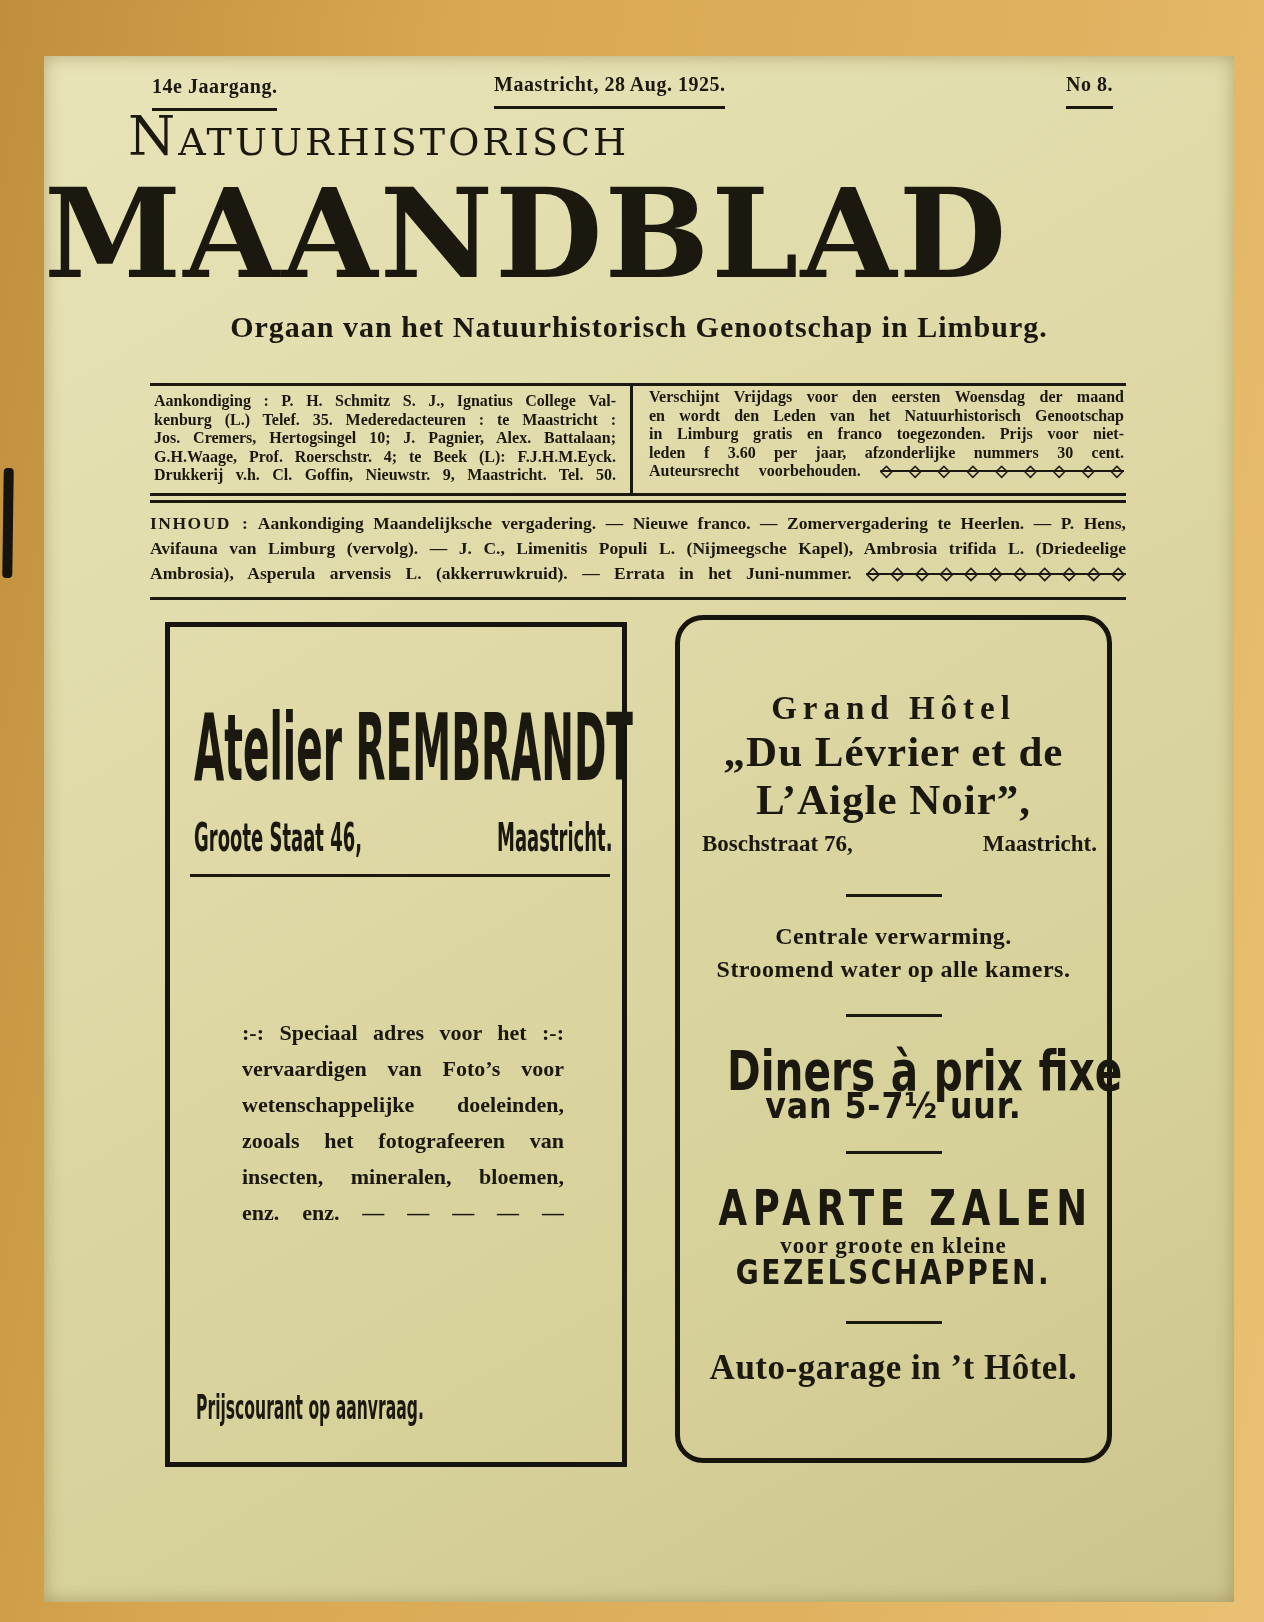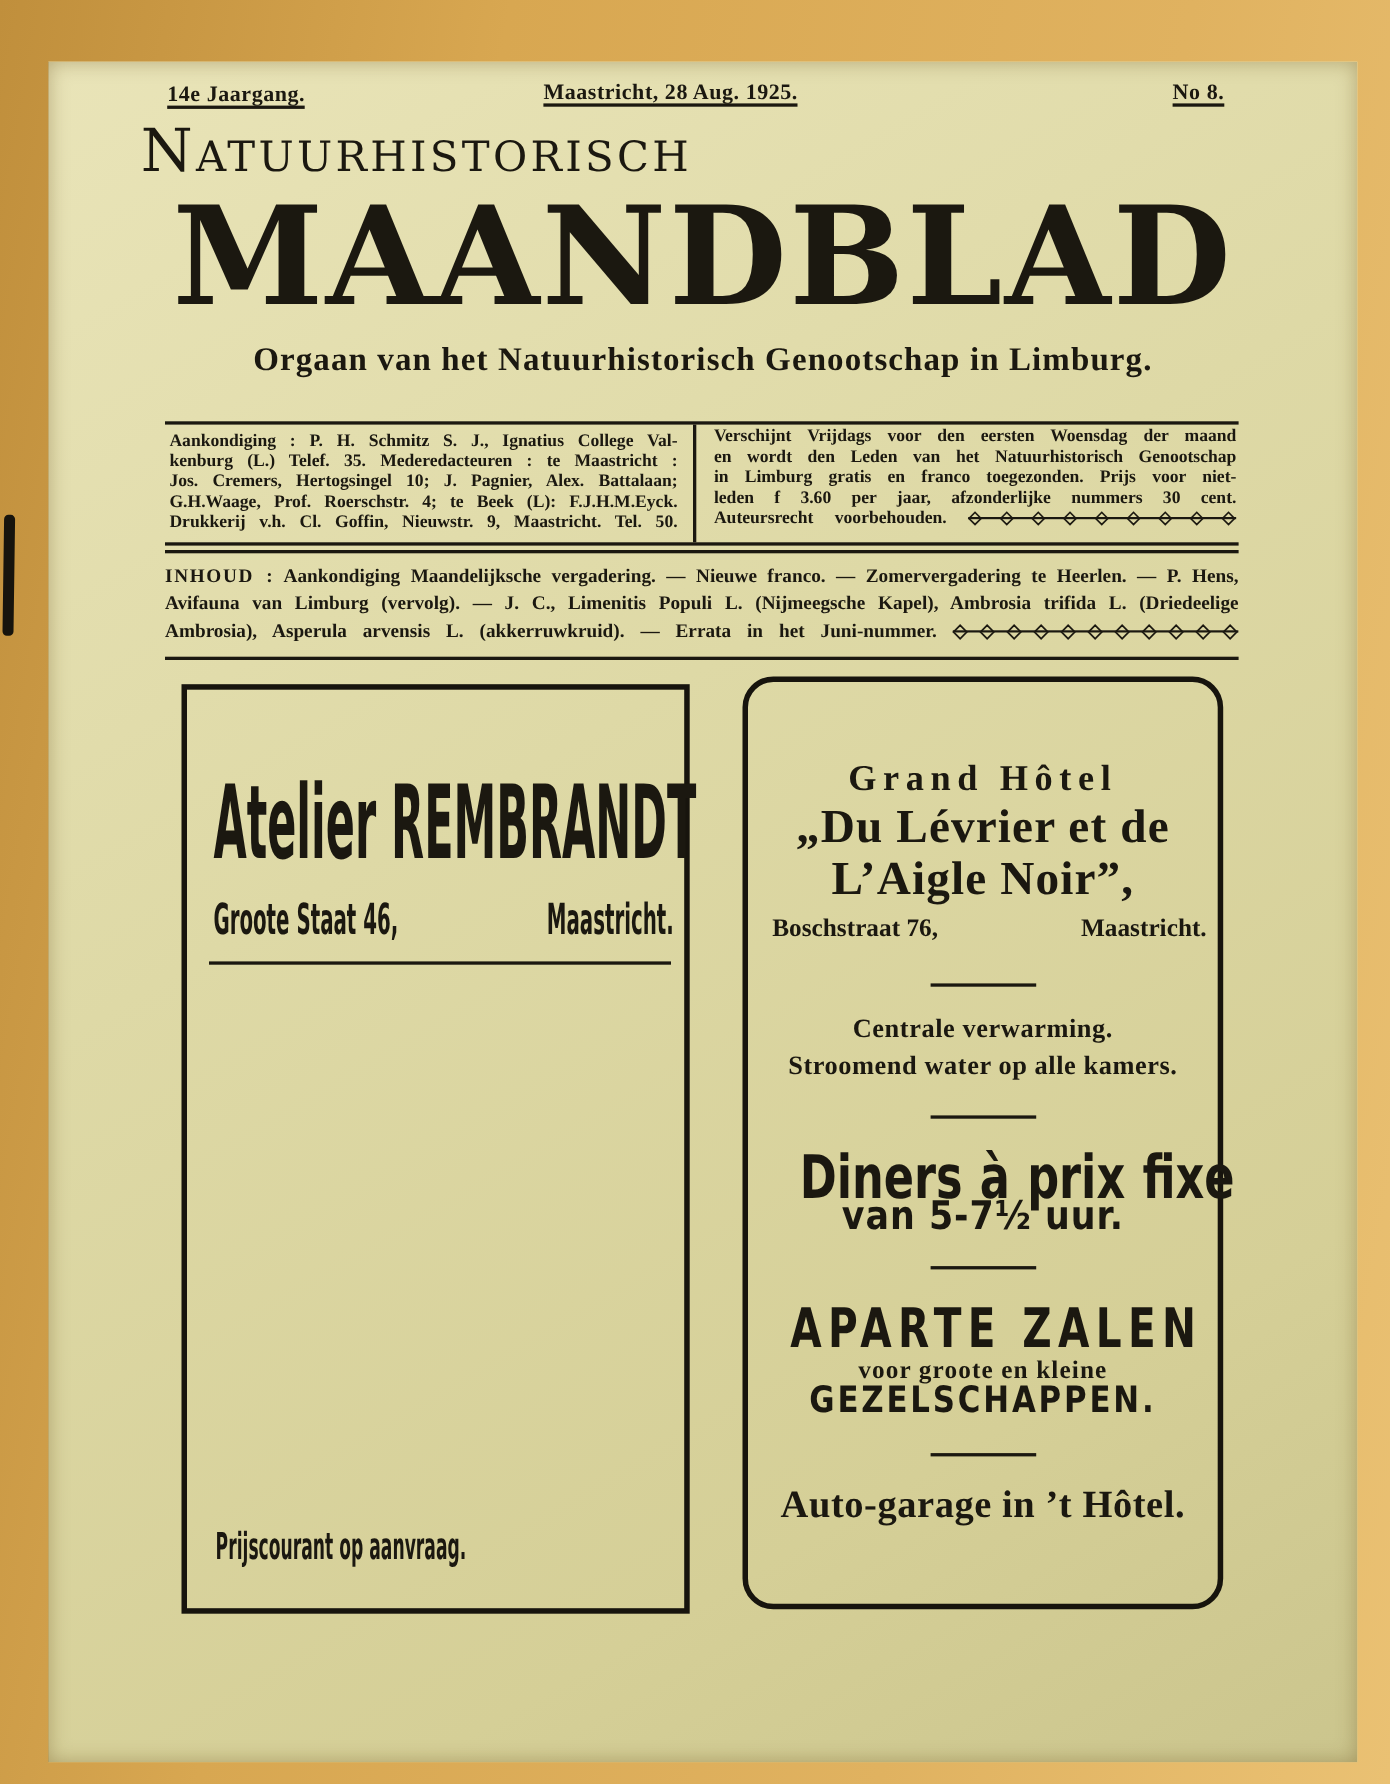--- a/index.html
+++ b/index.html
@@ -8,29 +8,29 @@
     background:linear-gradient(100deg,#c08f3c 0%,#d8a751 30%,#e0b260 70%,#eac173 100%);
     font-family:"Liberation Serif",serif;color:#1b1810;
   }
   .paper{
     position:absolute;left:44px;top:56px;width:1190px;height:1546px;
     background:linear-gradient(150deg,#e9e4b8 0%,#ded9a6 40%,#d5cf97 78%,#cbc58d 100%);
     box-shadow:0 0 18px rgba(90,60,10,.35) inset;
   }
   .ink-mark{position:absolute;left:3px;top:468px;width:10px;height:110px;background:#17140d;border-radius:4px;transform:rotate(.8deg);}
   
-  .iss{position:absolute;font:700 20px/1 "Liberation Serif",serif;letter-spacing:.5px;border-bottom:3px solid #1b1810;padding-bottom:0;white-space:nowrap;}
+  .iss{position:absolute;font:700 20px/1 "Liberation Serif",serif;letter-spacing:.5px;border-bottom:3px solid #1b1810;padding-bottom:12px;white-space:nowrap;}
   .iss-vol{left:108px;top:20px;}
   .iss-date{left:450px;top:18px;}
   .iss-num{left:1022px;top:18px;}
   
   .kicker{position:absolute;left:84px;top:54px;font-family:"DejaVu Serif",serif;white-space:nowrap;}
   .kicker-initial{font-size:54px;line-height:1;letter-spacing:3px;}
   .kicker-rest{font-size:38px;line-height:1;letter-spacing:3px;}
-  .title{position:absolute;left:0;top:116px;width:100%;margin:0;text-align:center;
+  .title{position:absolute;left:0;top:116px;width:100%;margin:0;text-align:left;
     font:700 124px/1 "DejaVu Serif",serif;letter-spacing:2px;white-space:nowrap;}
   .subtitle{position:absolute;left:0;top:254px;width:100%;text-align:center;
     font:700 30px/1.1 "Liberation Serif",serif;letter-spacing:1px;}
   
   .editorial{position:absolute;left:106px;top:327px;width:976px;border-top:3px solid #1b1810;display:flex;}
   .ed-left{width:462px;padding:6px 14px 8px 4px;border-right:3px solid #1b1810;}
   .ed-right{flex:1;padding:2px 2px 8px 16px;}
   .ed-line{font:700 16px/18.5px "Liberation Serif",serif;text-align:justify;text-align-last:justify;overflow:hidden;white-space:normal;}
   .ornament{text-decoration:line-through;text-decoration-thickness:1.5px;letter-spacing:1px;font-weight:700;}
   .double-rule{position:absolute;left:106px;top:437px;width:976px;height:4px;border-top:3px solid #1b1810;border-bottom:3px solid #1b1810;}
@@ -112,20 +112,28 @@
 
     <div class="thin-rule"></div>
 
     <div class="ad ad-left">
       <span class="cond atelier-title">Atelier REMBRANDT</span>
       <div class="atelier-address">
         <span class="cond addr-l">Groote Staat 46,</span>
         <span class="cond addr-r">Maastricht.</span>
       </div>
       <div class="atelier-rule"></div>
+      <div class="atelier-body">
+        <div class="ab-line">:-: Speciaal adres voor het :-:</div>
+        <div class="ab-line">vervaardigen van Foto’s voor</div>
+        <div class="ab-line">wetenschappelijke doeleinden,</div>
+        <div class="ab-line">zooals het fotografeeren van</div>
+        <div class="ab-line">insecten, mineralen, bloemen,</div>
+        <div class="ab-line">enz. enz. — — — — —</div>
+      </div>
       <span class="cond atelier-footer">Prijscourant op aanvraag.</span>
     </div>
 
     <div class="ad ad-right">
       <div class="ctr hotel-name1">Grand Hôtel</div>
       <div class="ctr hotel-name2">„Du Lévrier et de</div>
       <div class="ctr hotel-name3">L’Aigle Noir”,</div>
       <div class="hotel-address">
         <span class="h-addr-l">Boschstraat 76,</span>
         <span class="h-addr-r">Maastricht.</span>

